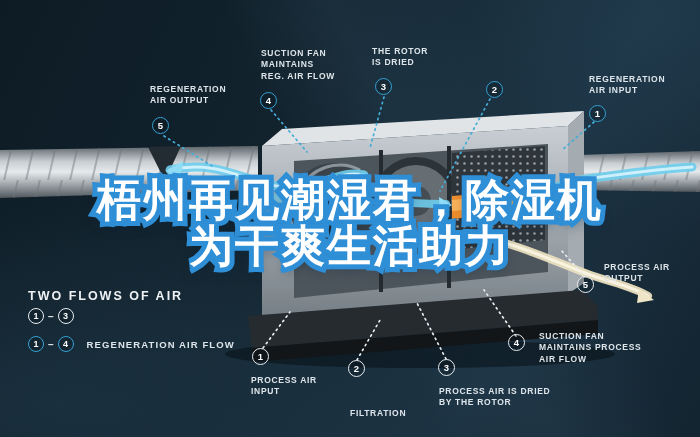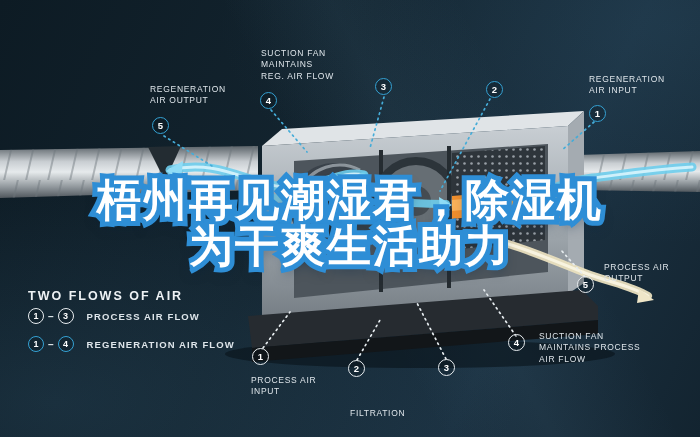--- a/index.html
+++ b/index.html
@@ -11,21 +11,21 @@
       radial-gradient(130% 100% at 96% 6%, rgba(56,100,128,.18), rgba(0,0,0,0) 50%),
       linear-gradient(115deg,#0d1b24 0%,#13242f 42%,#1b3141 72%,#132430 100%);
   }
   .bg-streak{position:absolute;inset:0;pointer-events:none;
     background:linear-gradient(63deg, rgba(255,255,255,0) 48%, rgba(110,160,190,.07) 60%, rgba(255,255,255,0) 74%);}
   svg{position:absolute;left:0;top:0;}
   .title{position:absolute;left:24px;top:22px;font-size:27px;color:#f3f6f8;letter-spacing:2.5px;white-space:nowrap;}
   .title .b{font-weight:700;}
   .title .l{font-weight:300;opacity:.95;}
   .co-label{
-    position:absolute;font-size:8.5px;font-weight:400;letter-spacing:.7px;
+    position:absolute;font-size:8.5px;font-weight:700;letter-spacing:.7px;
     color:#dee5ea;line-height:1.35;white-space:pre-line;text-transform:uppercase;
   }
   .co-circle{
     position:absolute;width:17px;height:17px;border-radius:50%;
     display:flex;align-items:center;justify-content:center;
     font-size:9.5px;font-weight:700;color:#fff;
     background:rgba(8,20,28,.25);box-sizing:border-box;
   }
   .co-circle.blue{border:1.7px solid #35a2d4;}
   .co-circle.white{border:1.7px solid #e9eef1;}
@@ -151,53 +151,56 @@
 
   <div class="co-label" style="left:150px;top:84px">REGENERATION
 AIR OUTPUT</div>
   <div class="co-circle blue" style="left:152px;top:117px">5</div>
 
   <div class="co-label" style="left:261px;top:48px">SUCTION FAN
 MAINTAINS
 REG. AIR FLOW</div>
   <div class="co-circle blue" style="left:260px;top:92px">4</div>
 
+  <div class="co-label" style="left:372px;top:46px">THE ROTOR
+IS DRIED</div>
   <div class="co-circle blue" style="left:375px;top:78px">3</div>
 
   <div class="co-circle blue" style="left:486px;top:81px">2</div>
 
   <div class="co-label" style="left:589px;top:74px">REGENERATION
 AIR INPUT</div>
   <div class="co-circle blue" style="left:589px;top:105px">1</div>
 
   <div class="co-circle white" style="left:577px;top:276px">5</div>
   <div class="co-label" style="left:604px;top:262px">PROCESS AIR
 OUTPUT</div>
 
   <div class="co-circle white" style="left:508px;top:334px">4</div>
   <div class="co-label" style="left:539px;top:331px">SUCTION FAN
 MAINTAINS PROCESS
 AIR FLOW</div>
 
   <div class="co-circle white" style="left:438px;top:359px">3</div>
+  <div class="co-label" style="left:439px;top:386px">PROCESS AIR IS DRIED
+BY THE ROTOR</div>
 
   <div class="co-circle white" style="left:348px;top:360px">2</div>
   <div class="co-label" style="left:350px;top:408px">FILTRATION</div>
 
   <div class="co-circle white" style="left:252px;top:348px">1</div>
   <div class="co-label" style="left:251px;top:375px">PROCESS AIR
 INPUT</div>
 
   <div class="legend">
     <div class="legend-title">TWO FLOWS OF AIR</div>
     <div class="legend-row">
       <span class="co-circle white">1</span>
       <span class="legend-dash">–</span>
       <span class="co-circle white">3</span>
-      <span class="legend-label">PROCESS AIR FLOW</span>
     </div>
     <div class="legend-row">
       <span class="co-circle blue">1</span>
       <span class="legend-dash">–</span>
       <span class="co-circle blue">4</span>
       <span class="legend-label">REGENERATION AIR FLOW</span>
     </div>
   </div>
 </div>
 

